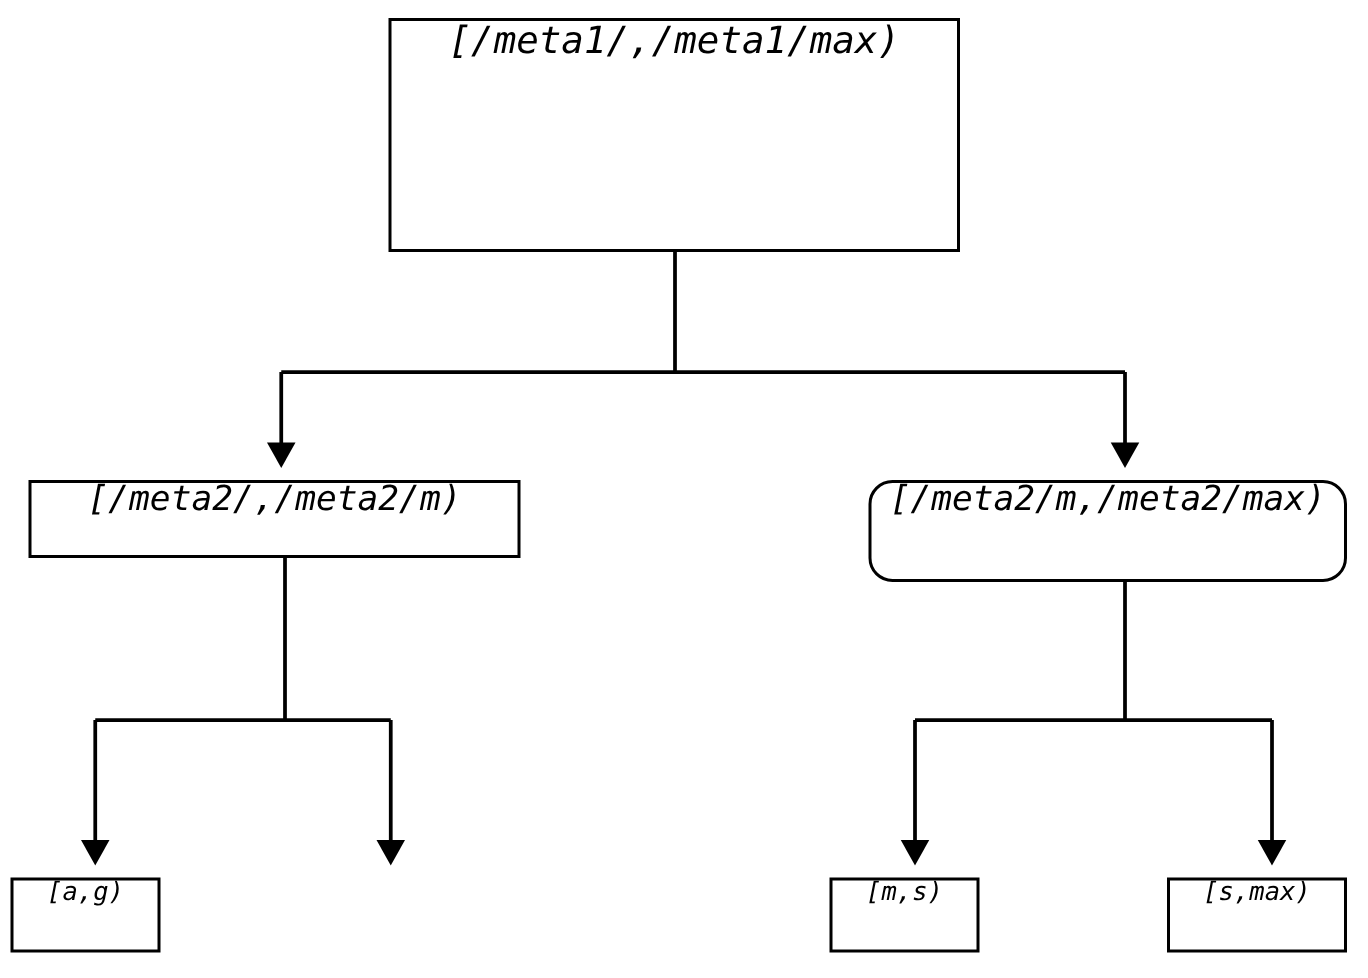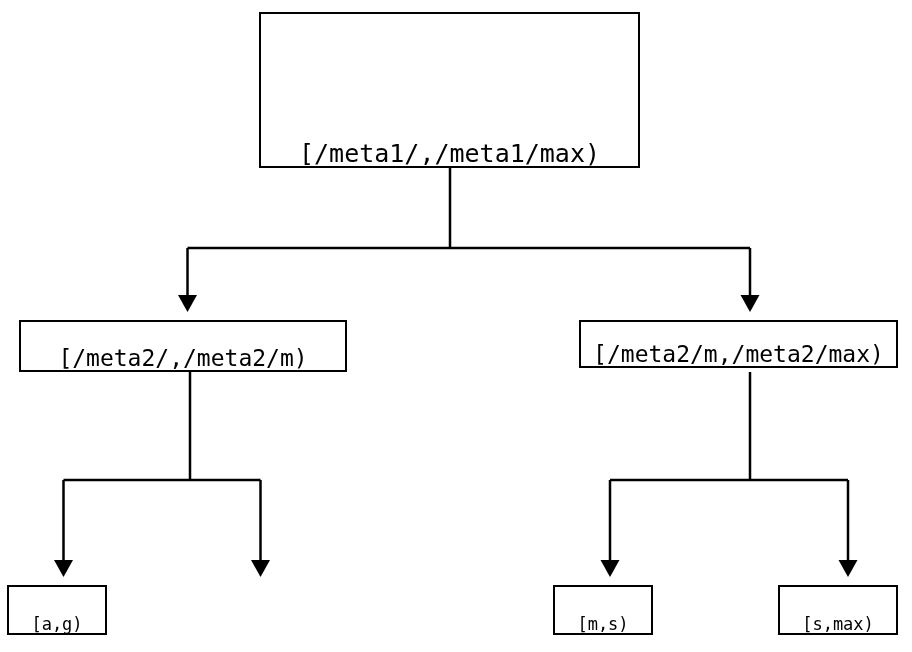--- a/index.html
+++ b/index.html
@@ -24,24 +24,25 @@
     top: 0;
     width: 912px;
     height: 652px;
   }
   .node {
     position: absolute;
     box-sizing: border-box;
     border: 2px solid #000000;
     background: #ffffff;
     display: flex;
-    align-items: flex-end;
+    align-items: flex-start;
     justify-content: center;
     color: #000000;
     white-space: pre;
+    font-style: italic;
   }
   .node-label {
     display: block;
     line-height: 1;
     white-space: pre;
   }
   
   #node-root {
     left: 259px;
     top: 12px;
@@ -53,21 +54,22 @@
   #node-mid-left {
     left: 19px;
     top: 320px;
     width: 328px;
     height: 52px;
   }
   #node-mid-right {
     left: 579px;
     top: 320px;
     width: 319px;
-    height: 48px;
+    height: 68px;
+    border-radius: 16px;
   }
   #node-mid-left .node-label,
   #node-mid-right .node-label { font-size: 23px; }
   
   .leaf {
     top: 585px;
     height: 50px;
   }
   .leaf .node-label { font-size: 17px; }
   #node-leaf-0 { left: 7px;   width: 100px; }

